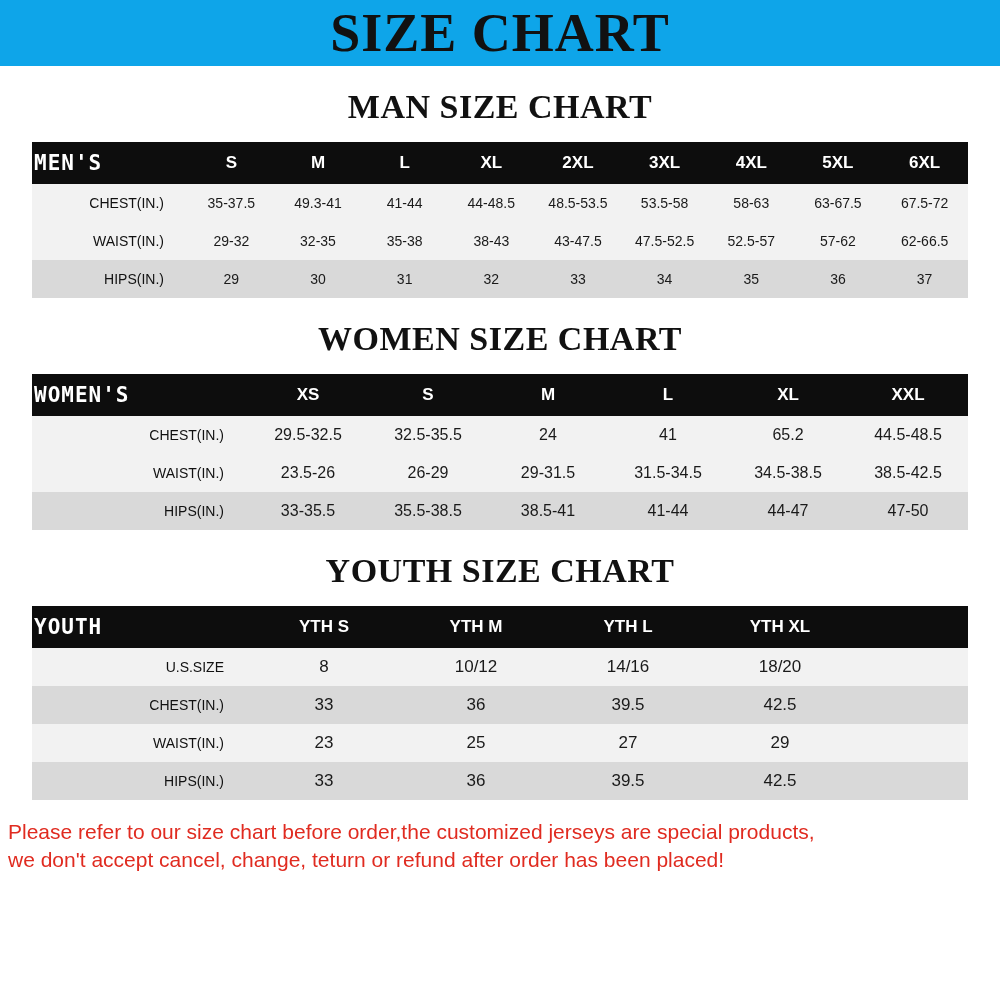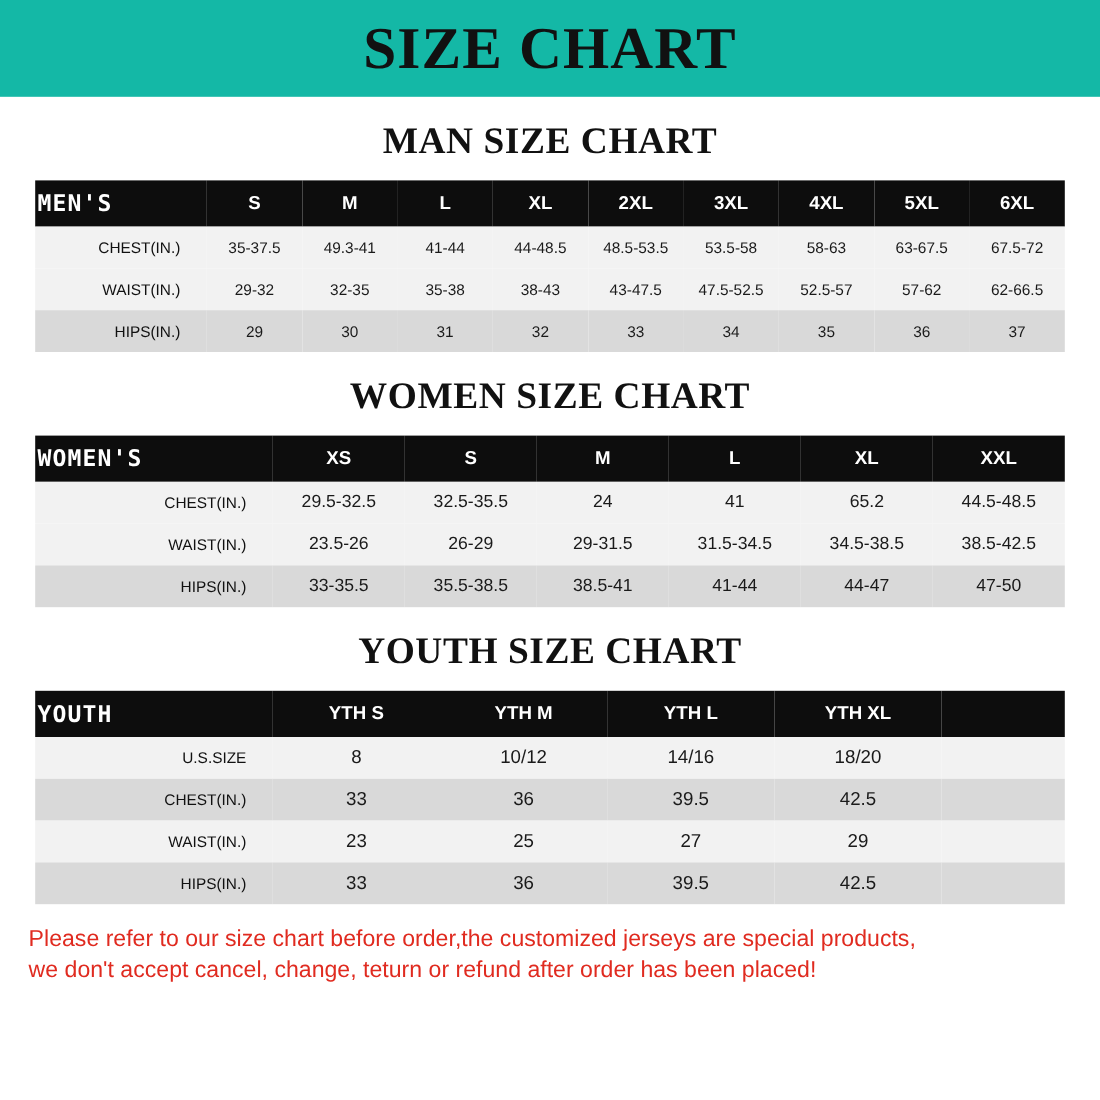--- a/index.html
+++ b/index.html
@@ -14,22 +14,22 @@
     overflow: hidden;
   }
   .page {
     width: 1000px;
     height: 1000px;
     position: relative;
     display: flex;
     flex-direction: column;
   }
   .banner {
-    background: #14b8a6;
-    height: 88px;
+    background: #0ea5e9;
+    height: 66px;
     display: flex;
     align-items: center;
     justify-content: center;
   }
   .banner-title {
     font-family: "Liberation Serif", serif;
     font-weight: bold;
     font-size: 54px;
     letter-spacing: 1px;
     color: #111111;
@@ -96,21 +96,21 @@
   .women thead th.rowhead { font-size: 22px; }
   .women tbody td.rowhead { font-size: 17px; }
   .youth thead th { font-size: 20px; }
   .youth tbody td { font-size: 17px; }
   .youth thead th.rowhead { font-size: 23px; }
   .youth tbody td.rowhead { font-size: 18px; }
   .youth th, .youth td { height: 41px; margin-left: 18px; }
   .women th, .women td { height: 40px; }
   .footer-note {
     margin-top: 18px;
-    padding: 0 26px;
+    padding: 0 8px;
     color: #E02B20;
     font-size: 21px;
     line-height: 1.32;
     text-align: left;
   }
   .footer-note div { white-space: nowrap; }
 </style>
 </head>
 <body>
 

